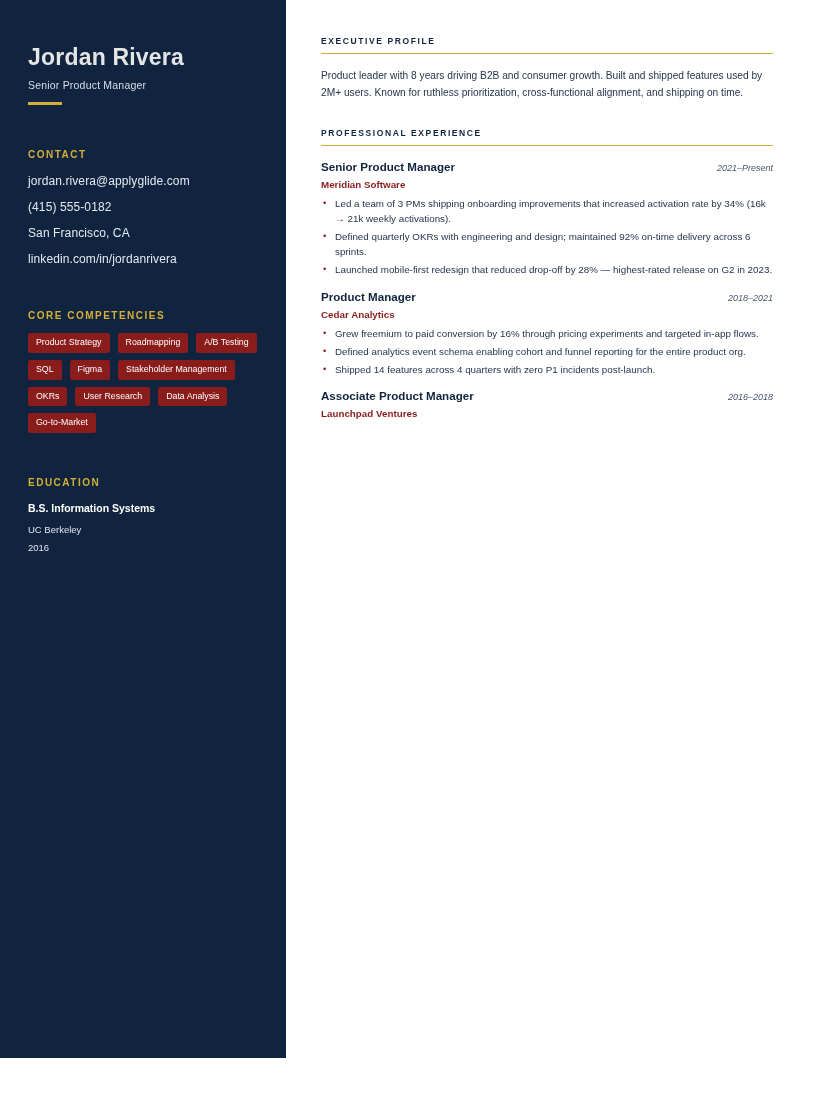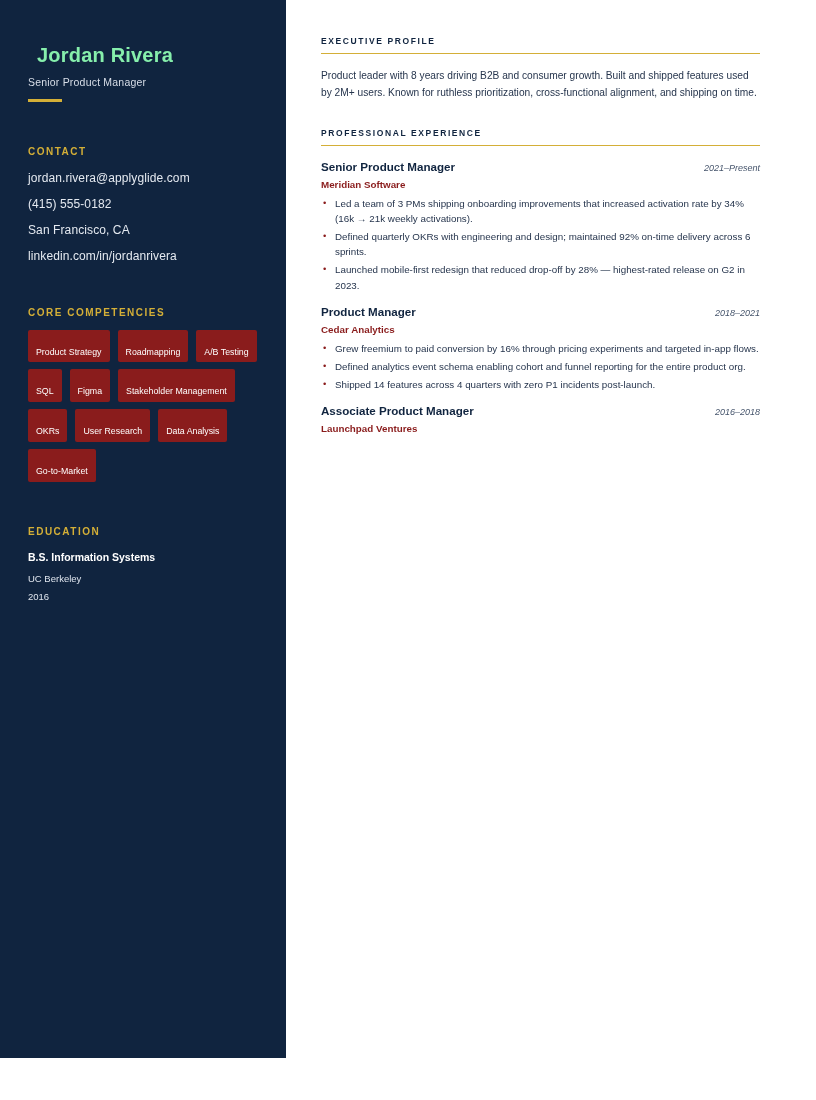--- a/index.html
+++ b/index.html
@@ -25,25 +25,25 @@
   .sidebar {
     width: 286px;
     min-width: 286px;
     background: #10243f;
     color: #ffffff;
     padding: 30px 28px 0 28px;
     box-sizing: border-box;
     height: 1058px;
   }
   .name {
-    font-size: 20px;
+    font-size: 23px;
     font-weight: bold;
     letter-spacing: 0.2px;
-    color: #86efac;
-    margin: 14px 0 0 9px;
+    color: #e5e5e5;
+    margin: 14px 0 0 0;
     line-height: 1.15;
   }
   .role {
     font-size: 10.5px;
     color: #d8dee8;
     margin-top: 9px;
     letter-spacing: 0.2px;
   }
   .rule {
     width: 34px;
@@ -69,21 +69,21 @@
   .skills {
     display: flex;
     flex-wrap: wrap;
     gap: 7px 8px;
     margin-top: -2px;
   }
   .skill {
     background: #8a1c1c;
     color: #ffffff;
     font-size: 8.8px;
-    padding: 18px 8px 6px 8px;
+    padding: 5px 8px 6px 8px;
     border-radius: 2px;
     line-height: 1;
     white-space: nowrap;
   }
   .edu-degree {
     font-size: 10.5px;
     font-weight: bold;
     color: #ffffff;
     margin-bottom: 10px;
   }
@@ -92,21 +92,21 @@
     color: #dfe5ee;
     margin-bottom: 7px;
   }
   .edu-year {
     font-size: 9.5px;
     color: #dfe5ee;
   }
   
   .main {
     flex: 1;
-    padding: 36px 56px 0 35px;
+    padding: 36px 43px 0 35px;
     box-sizing: border-box;
   }
   .main-heading {
     font-size: 8.5px;
     letter-spacing: 1.6px;
     font-weight: bold;
     color: #10243f;
     text-transform: uppercase;
     padding-bottom: 7px;
     border-bottom: 1.6px solid #d4af37;

